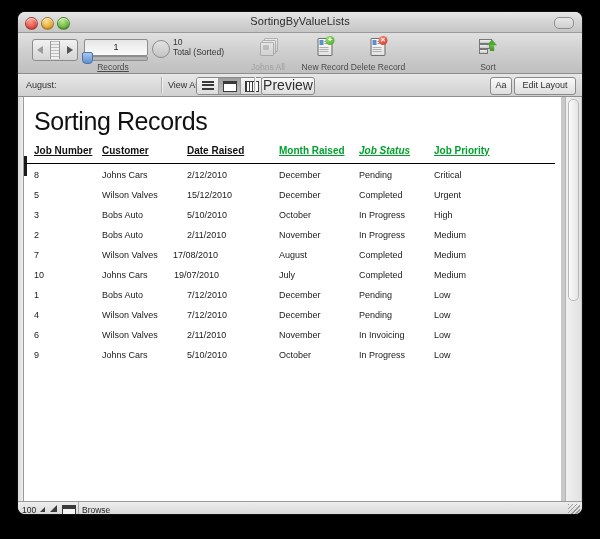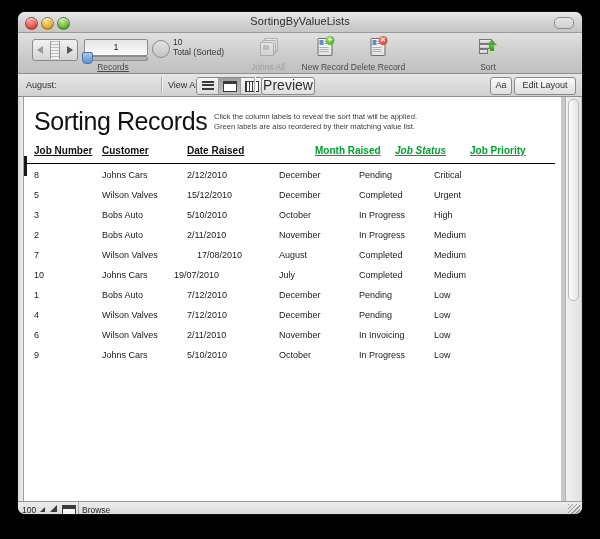--- a/index.html
+++ b/index.html
@@ -305,21 +305,21 @@
   #header-row {
     position: absolute; left: 0; right: 0; top: 48px; height: 14px;
   }
   .col-head {
     position: absolute; top: 0;
     font-size: 10px; font-weight: bold;
     text-decoration: underline;
     white-space: nowrap;
   }
   .col-head.black { color: #111; }
-  .col-head.green { color: #00a12c; margin-left: 36px; }
+  .col-head.green { color: #00a12c; }
 
   #header-rule {
     position: absolute; left: 0; right: 6px; top: 66px;
     height: 1px; background: #000;
   }
 
   .row { position: absolute; left: 0; right: 0; height: 20px; }
   .cell {
     position: absolute; top: 4px;
     font-size: 9px; color: #1a1a1a; white-space: nowrap;
@@ -493,24 +493,20 @@
     <div id="editlayout-btn">Edit Layout</div>
   </div>
 
   <div id="content-wrap">
     <div id="leftgutter"></div>
 
     <div id="content">
       <div id="rec-indicator"></div>
 
       <div id="doc-title">Sorting Records</div>
-      <div id="doc-subtitle">
-        <div>Click the column labels to reveal the sort that will be applied.</div>
-        <div>Green labels are also reordered by their matching value list.</div>
-      </div>
 
       <div id="header-row">
           <div class="col-head black" style="left: 10px;">Job Number</div>
           <div class="col-head black" style="left: 78px;">Customer</div>
           <div class="col-head black" style="left: 163px;">Date Raised</div>
           <div class="col-head green" style="left: 255px;">Month Raised</div>
           <div class="col-head green" style="left: 335px; font-style: italic;">Job Status</div>
           <div class="col-head green" style="left: 410px;">Job Priority</div>
         </div>
       <div id="header-rule"></div>
@@ -544,21 +540,21 @@
             <div class="cell" style="left: 10px;">2</div>
             <div class="cell" style="left: 78px;">Bobs Auto</div>
             <div class="cell" style="left: 163px;">2/11/2010</div>
             <div class="cell" style="left: 255px;">November</div>
             <div class="cell" style="left: 335px;">In Progress</div>
             <div class="cell" style="left: 410px;">Medium</div>
           </div>
           <div class="row" style="top: 149px;">
             <div class="cell" style="left: 10px;">7</div>
             <div class="cell" style="left: 78px;">Wilson Valves</div>
-            <div class="cell" style="left: 173px;">17/08/2010</div>
+            <div class="cell" style="left: 149px;">17/08/2010</div>
             <div class="cell" style="left: 255px;">August</div>
             <div class="cell" style="left: 335px;">Completed</div>
             <div class="cell" style="left: 410px;">Medium</div>
           </div>
           <div class="row" style="top: 169px;">
             <div class="cell" style="left: 10px;">10</div>
             <div class="cell" style="left: 78px;">Johns Cars</div>
             <div class="cell" style="left: 150px;">19/07/2010</div>
             <div class="cell" style="left: 255px;">July</div>
             <div class="cell" style="left: 335px;">Completed</div>

